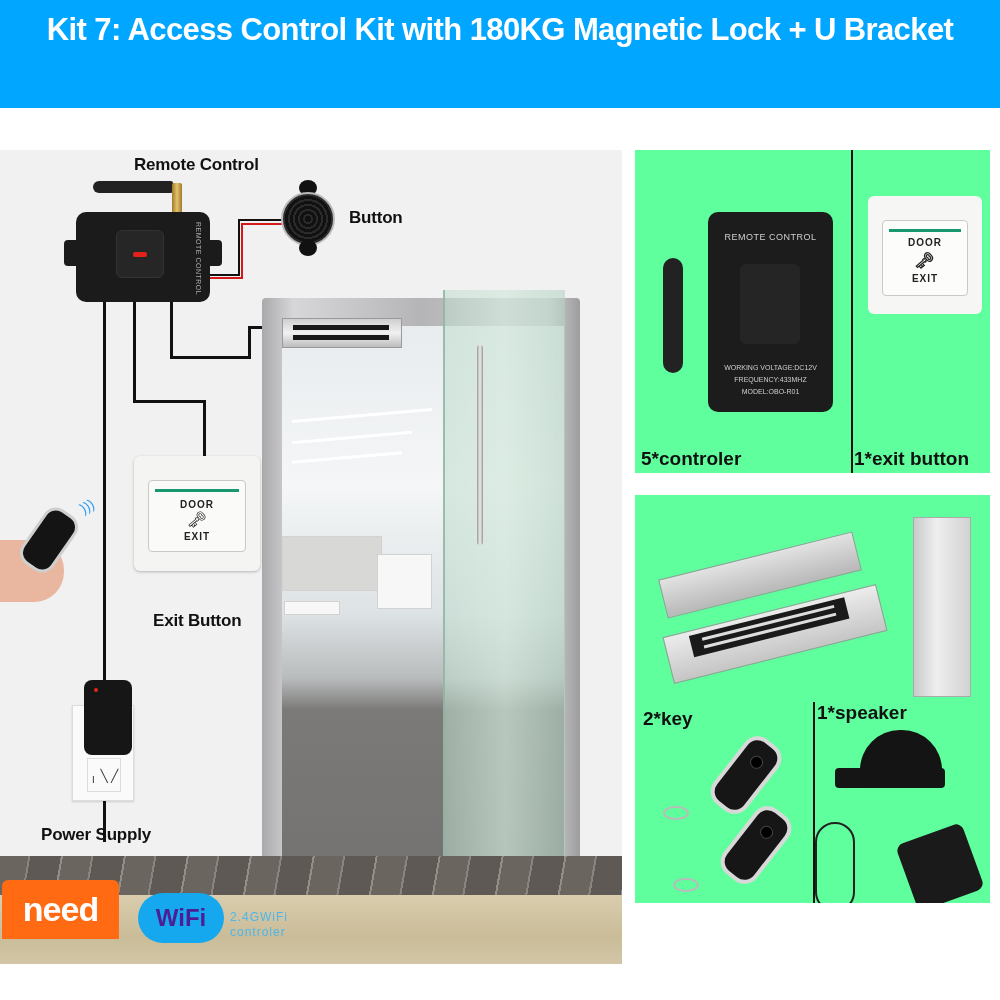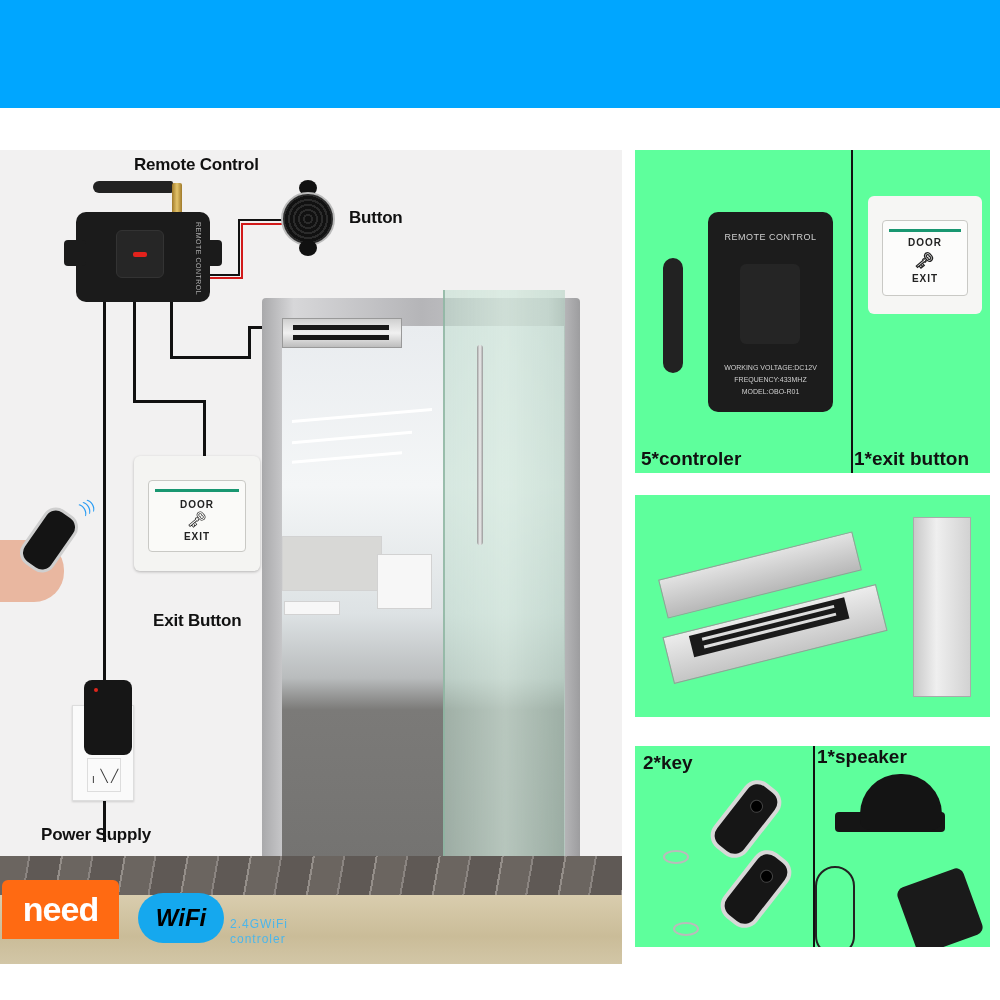--- a/index.html
+++ b/index.html
@@ -59,22 +59,22 @@
   .outlet { position: absolute; left: 72px; top: 555px; width: 62px; height: 96px; background: #fafafa; border: 1px solid #ddd; box-shadow: 0 1px 2px rgba(0,0,0,0.15); }
   .outlet .sock { position: absolute; left: 14px; top: 52px; width: 34px; height: 34px; border: 1px solid #ddd; font-size: 12px; text-align: center; line-height: 34px; color: #333; }
   .adapter { position: absolute; left: 84px; top: 530px; width: 48px; height: 75px; background: #161616; border-radius: 8px; }
   .adapter .dot { position: absolute; left: 10px; top: 8px; width: 4px; height: 4px; background: #e0261c; border-radius: 50%; }
 
   
   .stone { position: absolute; left: 0; top: 706px; width: 622px; height: 40px; background: repeating-linear-gradient(100deg,#6b6560 0 28px,#8a8480 28px 30px,#5f5955 30px 60px,#948e89 60px 62px); }
   .floor { position: absolute; left: 0; top: 745px; width: 622px; height: 69px; background: linear-gradient(180deg,#d9cdae,#cabc98 60%,#d2c6a6); }
 
   .tuya { position: absolute; left: 2px; top: 880px; width: 117px; height: 59px; background: #ff6a12; border-radius: 6px 6px 0 0; color: #fff; font-size: 34px; font-weight: bold; text-align: center; line-height: 58px; letter-spacing: -1px; }
-  .wifi { position: absolute; left: 138px; top: 893px; width: 86px; height: 50px; background: #15a8ee; border-radius: 26px; color: #000000; font-size: 24px; font-weight: bold; line-height: 50px; text-align: center; font-style: italic; }
-  .wifi-cap { position: absolute; left: 230px; top: 910px; font-size: 12px; color: #4cb6ea; line-height: 15px; letter-spacing: 1px; margin-top: 7px; }
+  .wifi { position: absolute; left: 138px; top: 893px; width: 86px; height: 50px; background: #15a8ee; border-radius: 26px; color: #4c1d95; font-size: 24px; font-weight: bold; line-height: 50px; text-align: center; }
+  .wifi-cap { position: absolute; left: 230px; top: 910px; font-size: 12px; color: #4cb6ea; line-height: 15px; letter-spacing: 1px; }
 
   
   .gp { position: absolute; left: 635px; width: 355px; background: #5eff9c; overflow: hidden; }
   .gp .cap { position: absolute; font-size: 19px; font-weight: bold; color: #111; white-space: nowrap; }
   .gp .vline { position: absolute; top: 0; bottom: 0; width: 2px; background: #111; }
 
   .pc-ctrl { position: absolute; left: 73px; top: 62px; width: 125px; height: 200px; background: #1c1c1c; border-radius: 10px; color: #cfcfcf; font-size: 8px; text-align: center; }
   .pc-ctrl .t1 { position: absolute; left: 0; right: 0; top: 20px; font-size: 9px; letter-spacing: 0.5px; }
   .pc-ctrl .win { position: absolute; left: 32px; top: 52px; width: 60px; height: 80px; background: #252525; border-radius: 6px; }
   .pc-ctrl .spec { position: absolute; left: 0; right: 0; line-height: 11px; font-size: 7px; }
@@ -97,20 +97,21 @@
 
   .pc-spk { position: absolute; left: 225px; top: 28px; width: 82px; height: 56px; background: #141414; border-radius: 40px 40px 10px 10px; }
   .pc-spk-base { position: absolute; left: 200px; top: 66px; width: 110px; height: 20px; background: #151515; border-radius: 4px; }
   .pc-adapter { position: absolute; left: 270px; top: 130px; width: 70px; height: 70px; background: #1a1a1a; border-radius: 8px; transform: rotate(-20deg); }
   .cable { position: absolute; left: 180px; top: 120px; width: 40px; height: 90px; border: 2px solid #222; border-radius: 20px; }
 </style>
 </head>
 <body>
 
 <div class="header">
+  <div class="title">Kit 7: Access Control Kit with 180KG Magnetic Lock + U Bracket</div>
 </div>
 
 <div class="scene">
 
   <div class="wire" style="left:103px;top:152px;width:3px;height:540px;"></div>
   <div class="wire" style="left:133px;top:152px;width:3px;height:100px;"></div>
   <div class="wire" style="left:133px;top:250px;width:72px;height:3px;"></div>
   <div class="wire" style="left:203px;top:250px;width:3px;height:58px;"></div>
   <div class="wire" style="left:170px;top:152px;width:3px;height:56px;"></div>
   <div class="wire" style="left:170px;top:206px;width:80px;height:3px;"></div>
@@ -217,21 +218,21 @@
   <div class="lockplate"></div>
   <div class="lockbody">
     <div class="core">
       <i style="top:5px;"></i>
       <i style="top:13px;"></i>
     </div>
   </div>
   <div class="ubracket"></div>
 </div>
 
-<div class="gp" style="top:746px;height:201px;">
+<div class="gp" style="top:702px;height:201px;">
   <div class="cap" style="left:8px;top:6px;">2*key</div>
   <div class="fob2" style="left:90px;top:32px;">
       <div class="b"></div>
     </div>
   <div class="ring" style="left:28px;top:104px;"></div>
   <div class="fob2" style="left:100px;top:102px;">
       <div class="b"></div>
     </div>
   <div class="ring" style="left:38px;top:176px;"></div>
 

